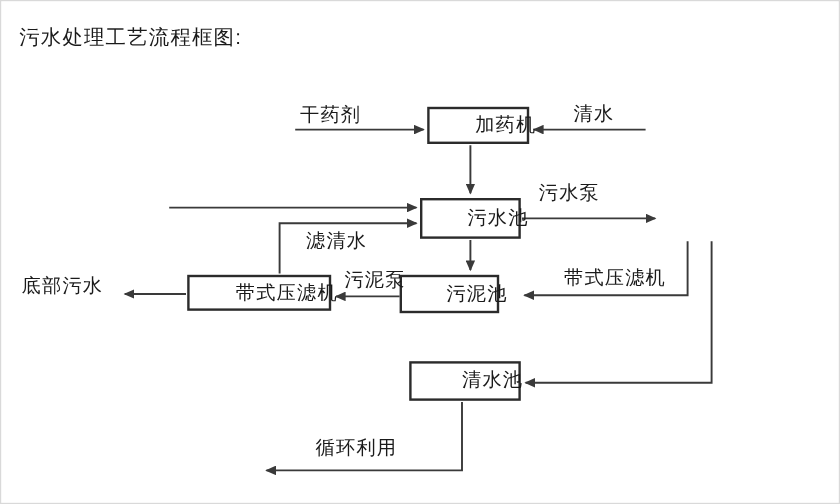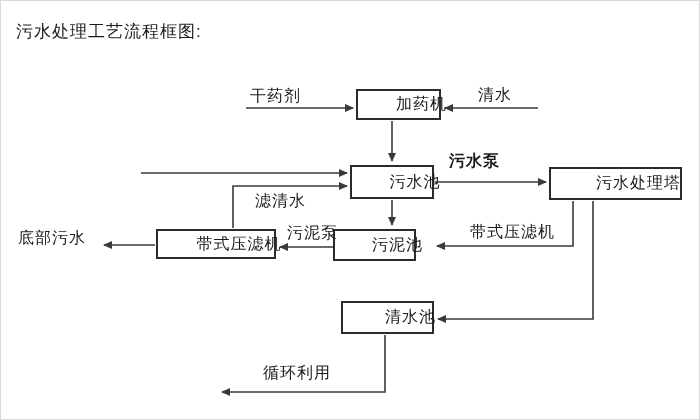--- a/index.html
+++ b/index.html
@@ -40,21 +40,21 @@
   #n-sewage   {left:349px;top:164px;width:84px; height:34px;}
   #n-tower    {left:548px;top:166px;width:133px;height:33px;}
   #n-sludge   {left:332px;top:228px;width:83px; height:32px;}
   #n-press    {left:155px;top:228px;width:120px;height:30px;}
   #n-clean    {left:340px;top:300px;width:93px; height:33px;}
 
   
   #l-dry     {left:249px;top:85px;}
   #l-water   {left:477px;top:84px;}
   #l-sand    {left:171px;top:154px;}
-  #l-spump   {left:448px;top:150px;font-weight:bold;}
+  #l-spump   {left:448px;top:150px;}
   #l-filter  {left:254px;top:190px;}
   #l-mudcake {left:17px; top:227px;}
   #l-slpump  {left:286px;top:222px;}
   #l-bottom  {left:469px;top:221px;}
   #l-recycle {left:262px;top:362px;}
 </style>
 </head>
 <body>
 
 <div class="canvas">
@@ -78,21 +78,20 @@
       <polyline points="572,200 572,245 436,245" marker-end="url(#ah)"></polyline>
       <polyline points="592,200 592,318 437,318" marker-end="url(#ah)"></polyline>
       <polyline points="348,246 279,246" marker-end="url(#ah)"></polyline>
       <polyline points="154,244 103,244" marker-end="url(#ah)"></polyline>
       <polyline points="384,334 384,391 221,391" marker-end="url(#ah)"></polyline>
     </g>
   </svg>
 
   <div class="node" id="n-dosing">加药机</div>
   <div class="node" id="n-sewage">污水池</div>
-  <div class="node" id="n-tower">污水处理塔</div>
   <div class="node" id="n-sludge">污泥池</div>
   <div class="node" id="n-press">带式压滤机</div>
   <div class="node" id="n-clean">清水池</div>
 
   <div class="flow-label" id="l-dry">干药剂</div>
   <div class="flow-label" id="l-water">清水</div>
   <div class="flow-label" id="l-spump">污水泵</div>
   <div class="flow-label" id="l-filter">滤清水</div>
   <div class="flow-label" id="l-mudcake">底部污水</div>
   <div class="flow-label" id="l-slpump">污泥泵</div>

